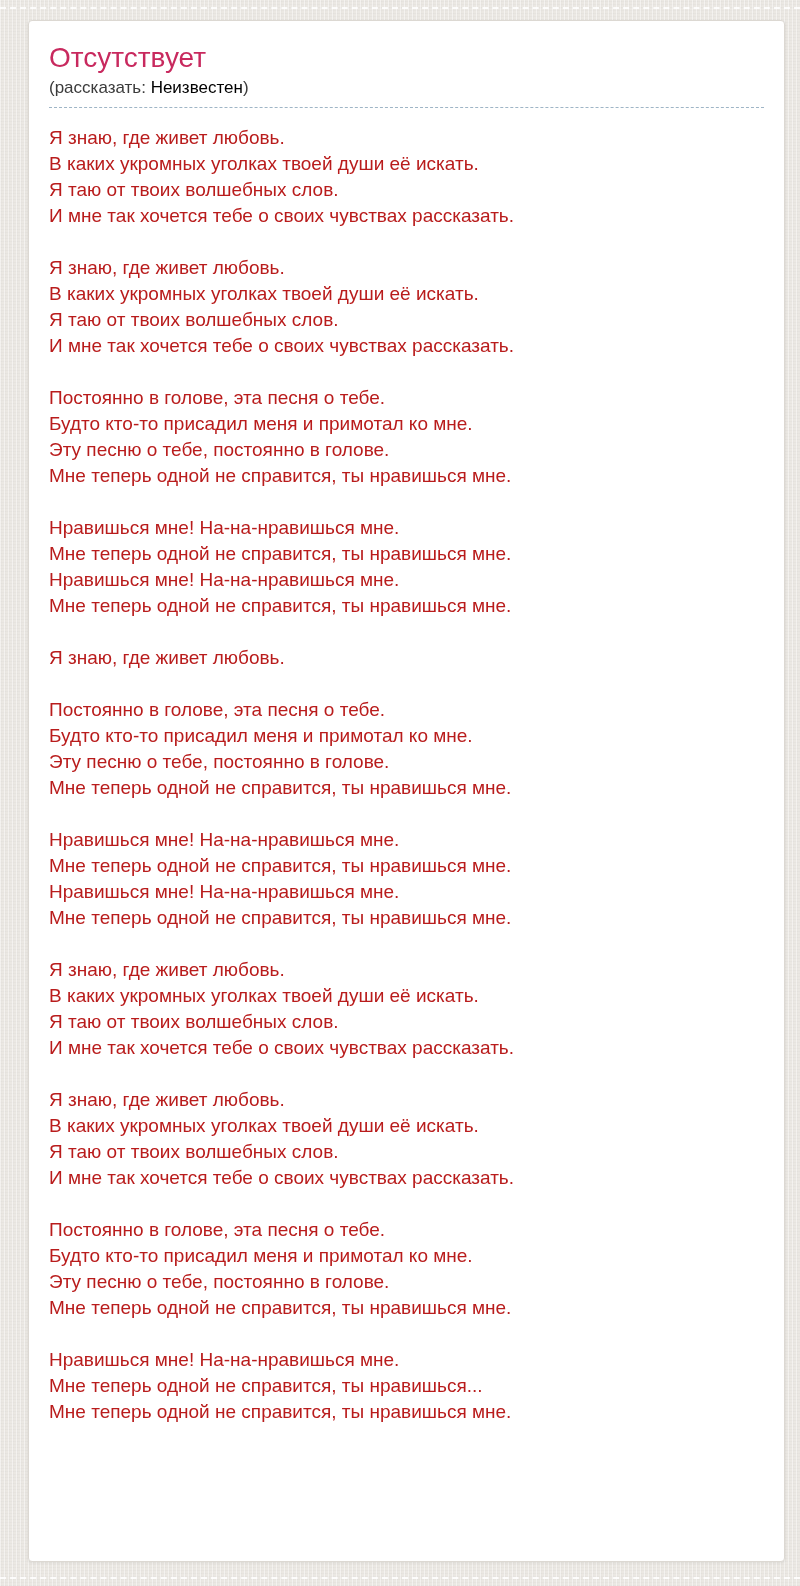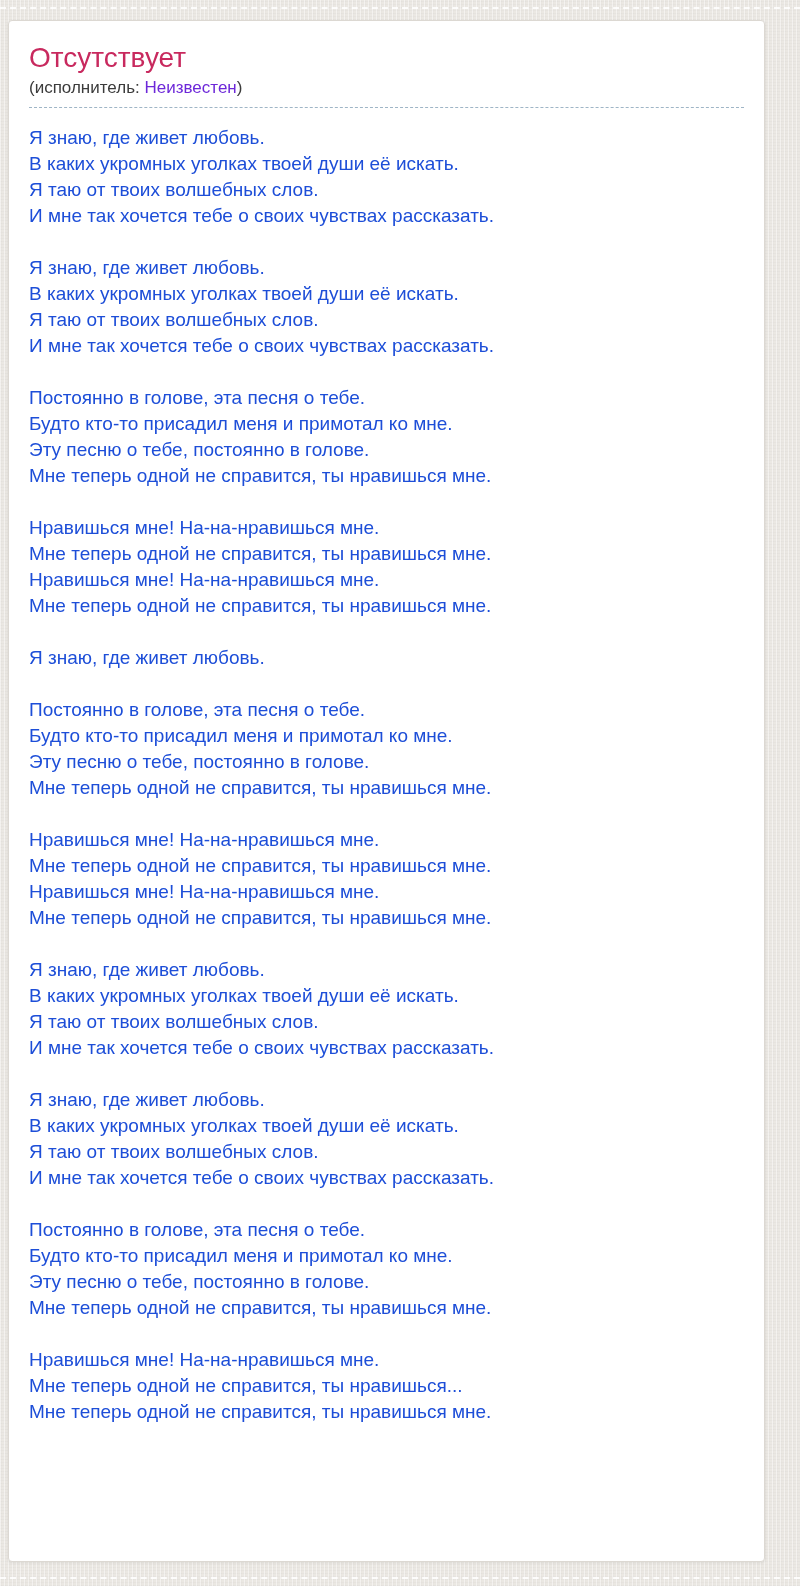--- a/index.html
+++ b/index.html
@@ -22,21 +22,21 @@
     left: 0;
     right: 0;
     height: 0;
     border-top: 2px dashed rgba(255,255,255,0.85);
   }
   .stitch-line.top { top: 7px; }
   .stitch-line.bottom { top: 1577px; }
 
   .card {
     position: absolute;
-    left: 8px;
+    left: 28px;
     top: 20px;
     width: 757px;
     height: 1542px;
     box-sizing: border-box;
     background: #ffffff;
     border: 1px solid #dcd8d2;
     border-radius: 4px;
     box-shadow: 0 1px 3px rgba(0,0,0,0.07);
     padding: 22px 20px 20px 20px;
     overflow: hidden;
@@ -53,45 +53,45 @@
     font-weight: 400;
     color: #c8295e;
   }
   .artist-line {
     margin: 0;
     font-size: 17px;
     line-height: 20px;
     color: #3b3b3b;
   }
   .artist-link {
-    color: #6d28d9;
+    color: #000000;
     text-decoration: none;
     cursor: pointer;
   }
 
   .lyrics {
     margin-top: 17px;
     font-size: 19px;
     line-height: 26px;
-    color: #1d4ed8;
+    color: #b91c1c;
   }
   .lyrics p.stanza {
     margin: 0 0 26px 0;
   }
 </style>
 </head>
 <body>
 
 <div class="stitch-line top"></div>
 <div class="stitch-line bottom"></div>
 
 <div class="card">
   <div class="song-header">
     <h1 class="song-title">Отсутствует</h1>
-    <p class="artist-line"><span>(исполнитель:</span> <a class="artist-link">Неизвестен</a><span>)</span></p>
+    <p class="artist-line"><span>(рассказать:</span> <a class="artist-link">Неизвестен</a><span>)</span></p>
   </div>
 
   <div class="lyrics">
       <p class="stanza">Я знаю, где живет любовь.<br>В каких укромных уголках твоей души её искать.<br>Я таю от твоих волшебных слов.<br>И мне так хочется тебе о своих чувствах рассказать.</p>
       <p class="stanza">Я знаю, где живет любовь.<br>В каких укромных уголках твоей души её искать.<br>Я таю от твоих волшебных слов.<br>И мне так хочется тебе о своих чувствах рассказать.</p>
       <p class="stanza">Постоянно в голове, эта песня о тебе.<br>Будто кто-то присадил меня и примотал ко мне.<br>Эту песню о тебе, постоянно в голове.<br>Мне теперь одной не справится, ты нравишься мне.</p>
       <p class="stanza">Нравишься мне! На-на-нравишься мне.<br>Мне теперь одной не справится, ты нравишься мне.<br>Нравишься мне! На-на-нравишься мне.<br>Мне теперь одной не справится, ты нравишься мне.</p>
       <p class="stanza">Я знаю, где живет любовь.</p>
       <p class="stanza">Постоянно в голове, эта песня о тебе.<br>Будто кто-то присадил меня и примотал ко мне.<br>Эту песню о тебе, постоянно в голове.<br>Мне теперь одной не справится, ты нравишься мне.</p>
       <p class="stanza">Нравишься мне! На-на-нравишься мне.<br>Мне теперь одной не справится, ты нравишься мне.<br>Нравишься мне! На-на-нравишься мне.<br>Мне теперь одной не справится, ты нравишься мне.</p>

